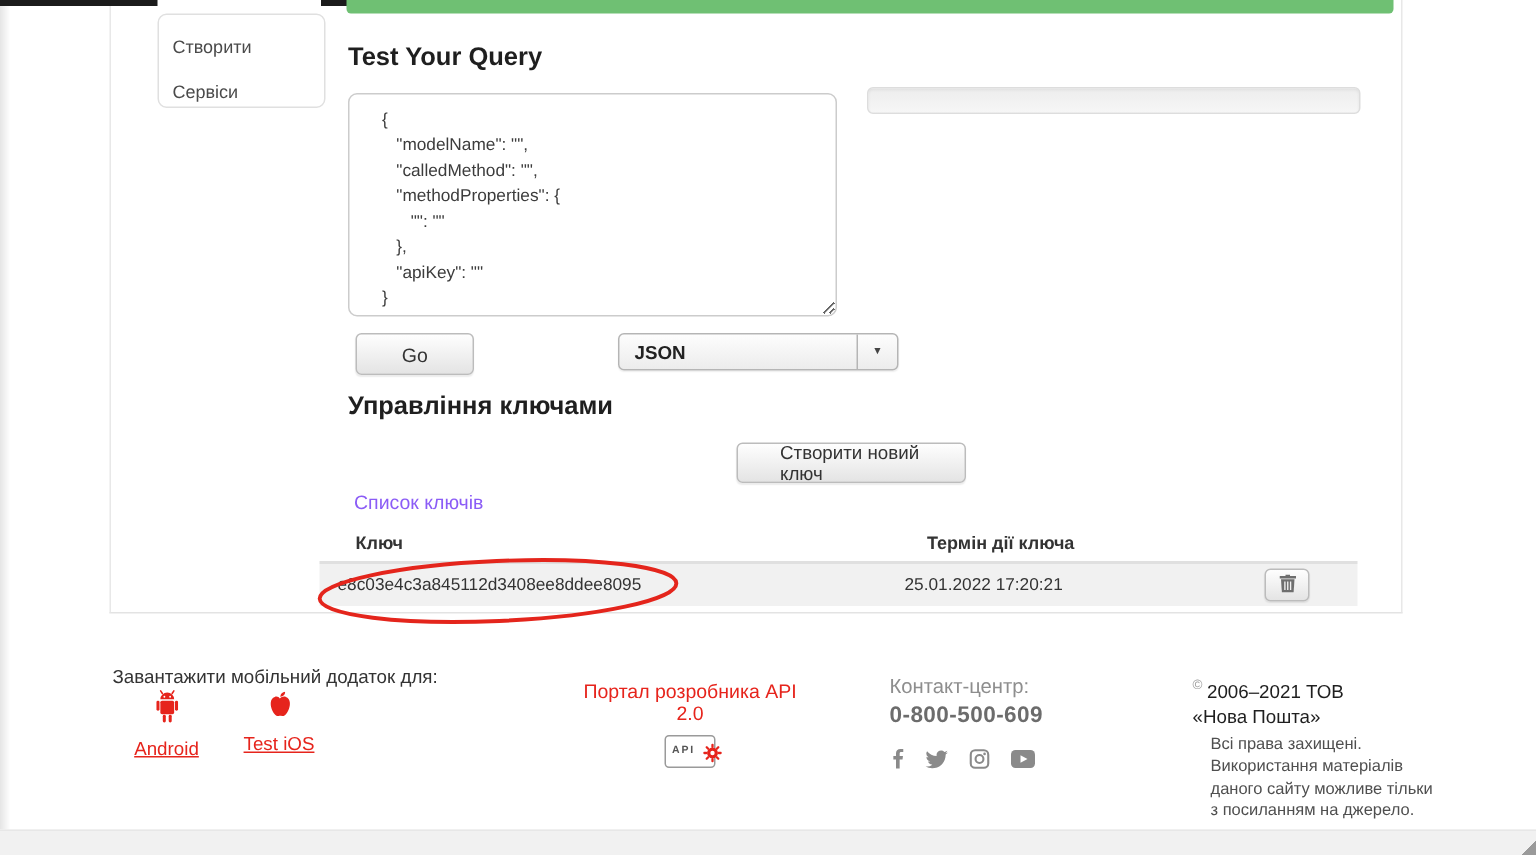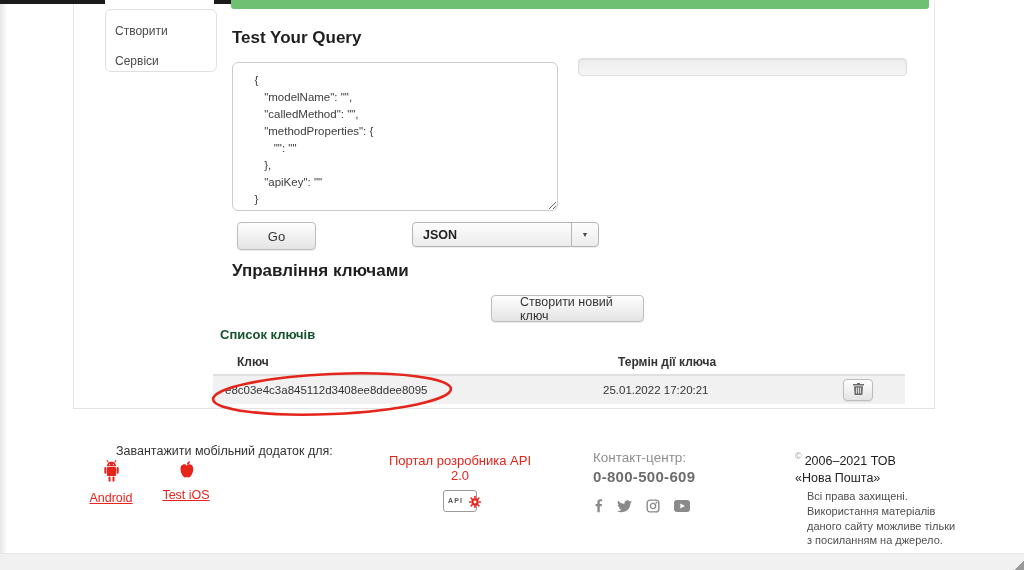--- a/index.html
+++ b/index.html
@@ -20,21 +20,21 @@
   #green-bar{left:231px;top:0;width:698px;height:9px;background:var(--green,#6fc073);border-radius:0 0 3px 3px;}
   
   #tab-box{left:105px;top:9px;width:110px;height:61px;background:#fff;border:1px solid #e0e0e0;border-radius:6px;z-index:3;}
   .tab-item{position:absolute;left:9px;font-size:12px;color:#4a4a4a;cursor:pointer;}
   #tab-item-security{top:14px;}
   #tab-item-services{top:44px;}
   
   .h1{font-size:17px;font-weight:bold;color:#1f1f1f;}
   #test-title{left:232px;top:28px;}
   #keys-title{left:232px;top:261px;}
-  #list-title{left:220px;top:327px;font-size:13px;font-weight:bold;color:#14532d;}
+  #list-title{left:236px;top:327px;font-size:13px;font-weight:normal;color:#8b5cf6;}
   
   #query-textarea{left:232px;top:62px;width:326px;height:149px;box-sizing:border-box;
     border:1px solid #ccc;border-radius:6px;padding:9px 12px;resize:both;
     font-family:"Liberation Sans","DejaVu Sans",sans-serif;font-size:11.5px;line-height:17px;color:#3c3c3c;
     outline:none;background:#fff;overflow:hidden;}
   
   #response-bar{left:578px;top:58px;width:327px;height:16px;background:linear-gradient(#ededed,#f6f6f6);
     border:1px solid #ddd;border-radius:4px;box-shadow:inset 0 1px 2px rgba(0,0,0,.06);}
   
   .btn{display:flex;align-items:center;justify-content:center;box-sizing:border-box;
@@ -56,21 +56,21 @@
   #th-term{left:405px;}
   #thead-line{position:absolute;left:0;top:24px;width:692px;height:0;border-bottom:2px solid #e0e0e0;}
   #key-row{position:absolute;left:0;top:26px;width:692px;height:28px;background:#f1f1f1;}
   .td{position:absolute;top:8px;font-size:11.5px;color:#333;}
   #td-key{left:12px;}
   #td-term{left:390px;}
   #delete-key-button{position:absolute;left:630px;top:3px;width:30px;height:22px;border-radius:4px;}
   
   #key-circle{left:207px;top:368px;width:250px;height:52px;z-index:6;pointer-events:none;}
   
-  #apps-label{left:75px;top:444px;font-size:12.5px;color:#333;margin-left:41px;}
+  #apps-label{left:75px;top:444px;font-size:12.5px;color:#333;}
   .store-link{text-align:center;cursor:pointer;}
   #android-link{left:86px;top:459px;width:50px;}
   #ios-link{left:158px;top:459px;width:56px;}
   .store-link .store-label{display:block;margin-top:3px;font-size:12.5px;color:var(--red,#e6241c);text-decoration:underline;}
   #portal-block{left:340px;top:453px;width:146px;text-align:center;margin-left:47px;}
   #portal-link{font-size:13px;color:var(--red,#e6241c);cursor:pointer;}
   #api-badge{position:relative;display:inline-block;margin-top:7px;width:34px;height:22px;border:1.6px solid #9a9a9a;
     border-radius:3px;background:#fff;box-sizing:border-box;}
   #api-badge-text{position:absolute;left:4px;top:6px;font-size:7px;font-weight:bold;color:#555;letter-spacing:1.2px;}
   #api-gear{position:absolute;right:-6px;top:4px;}

